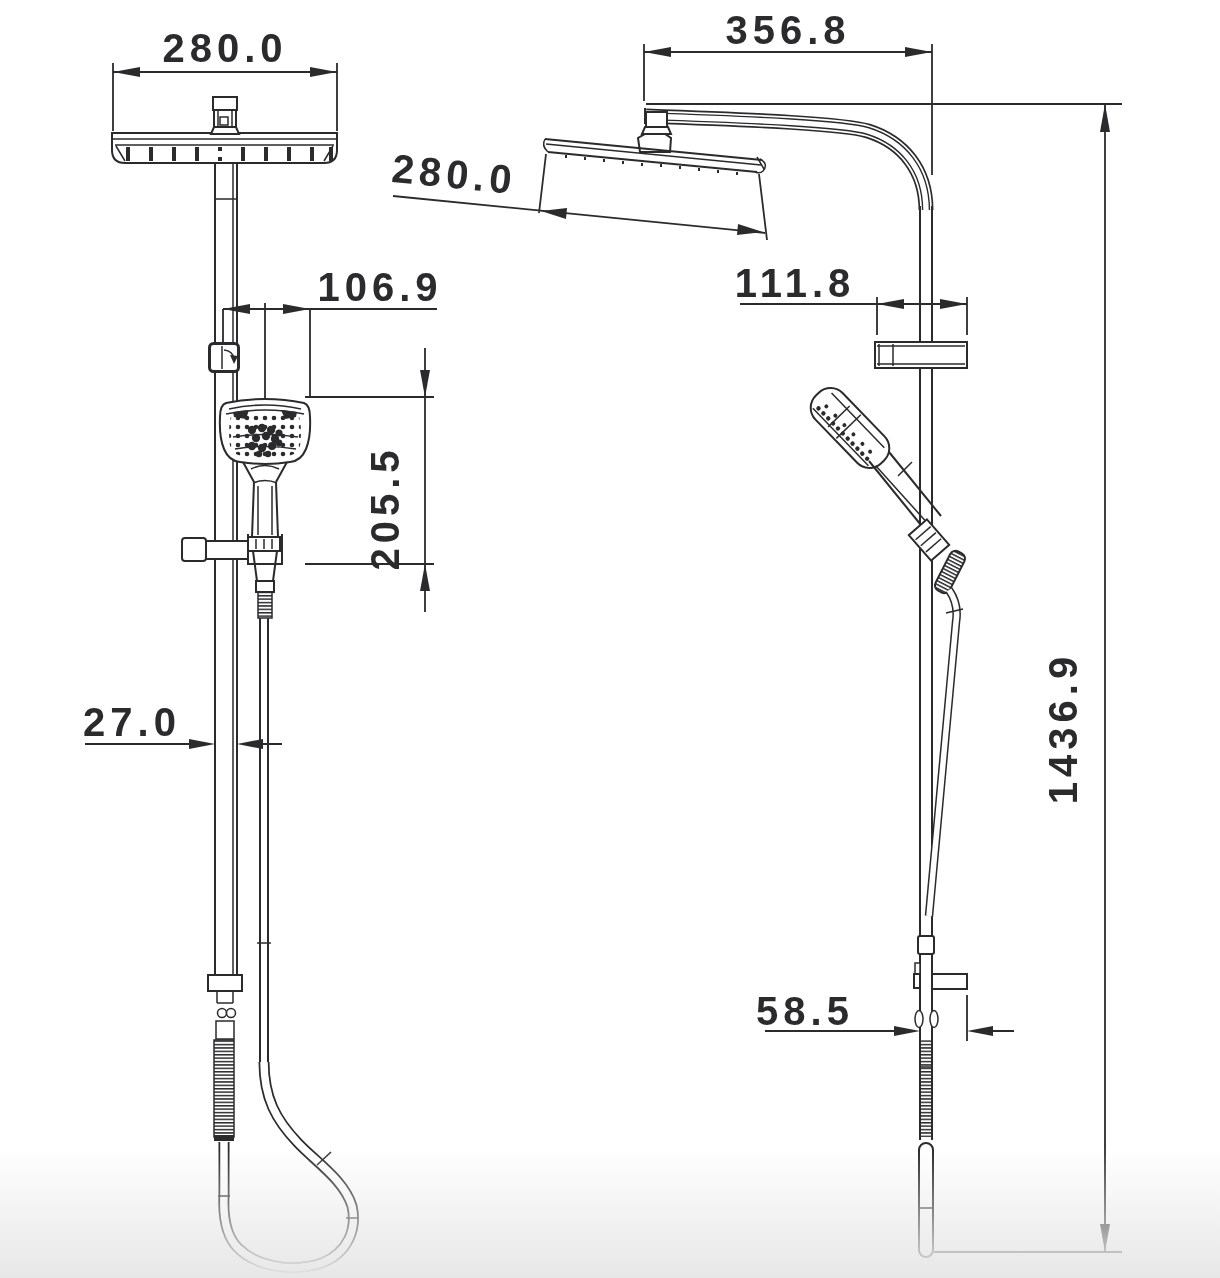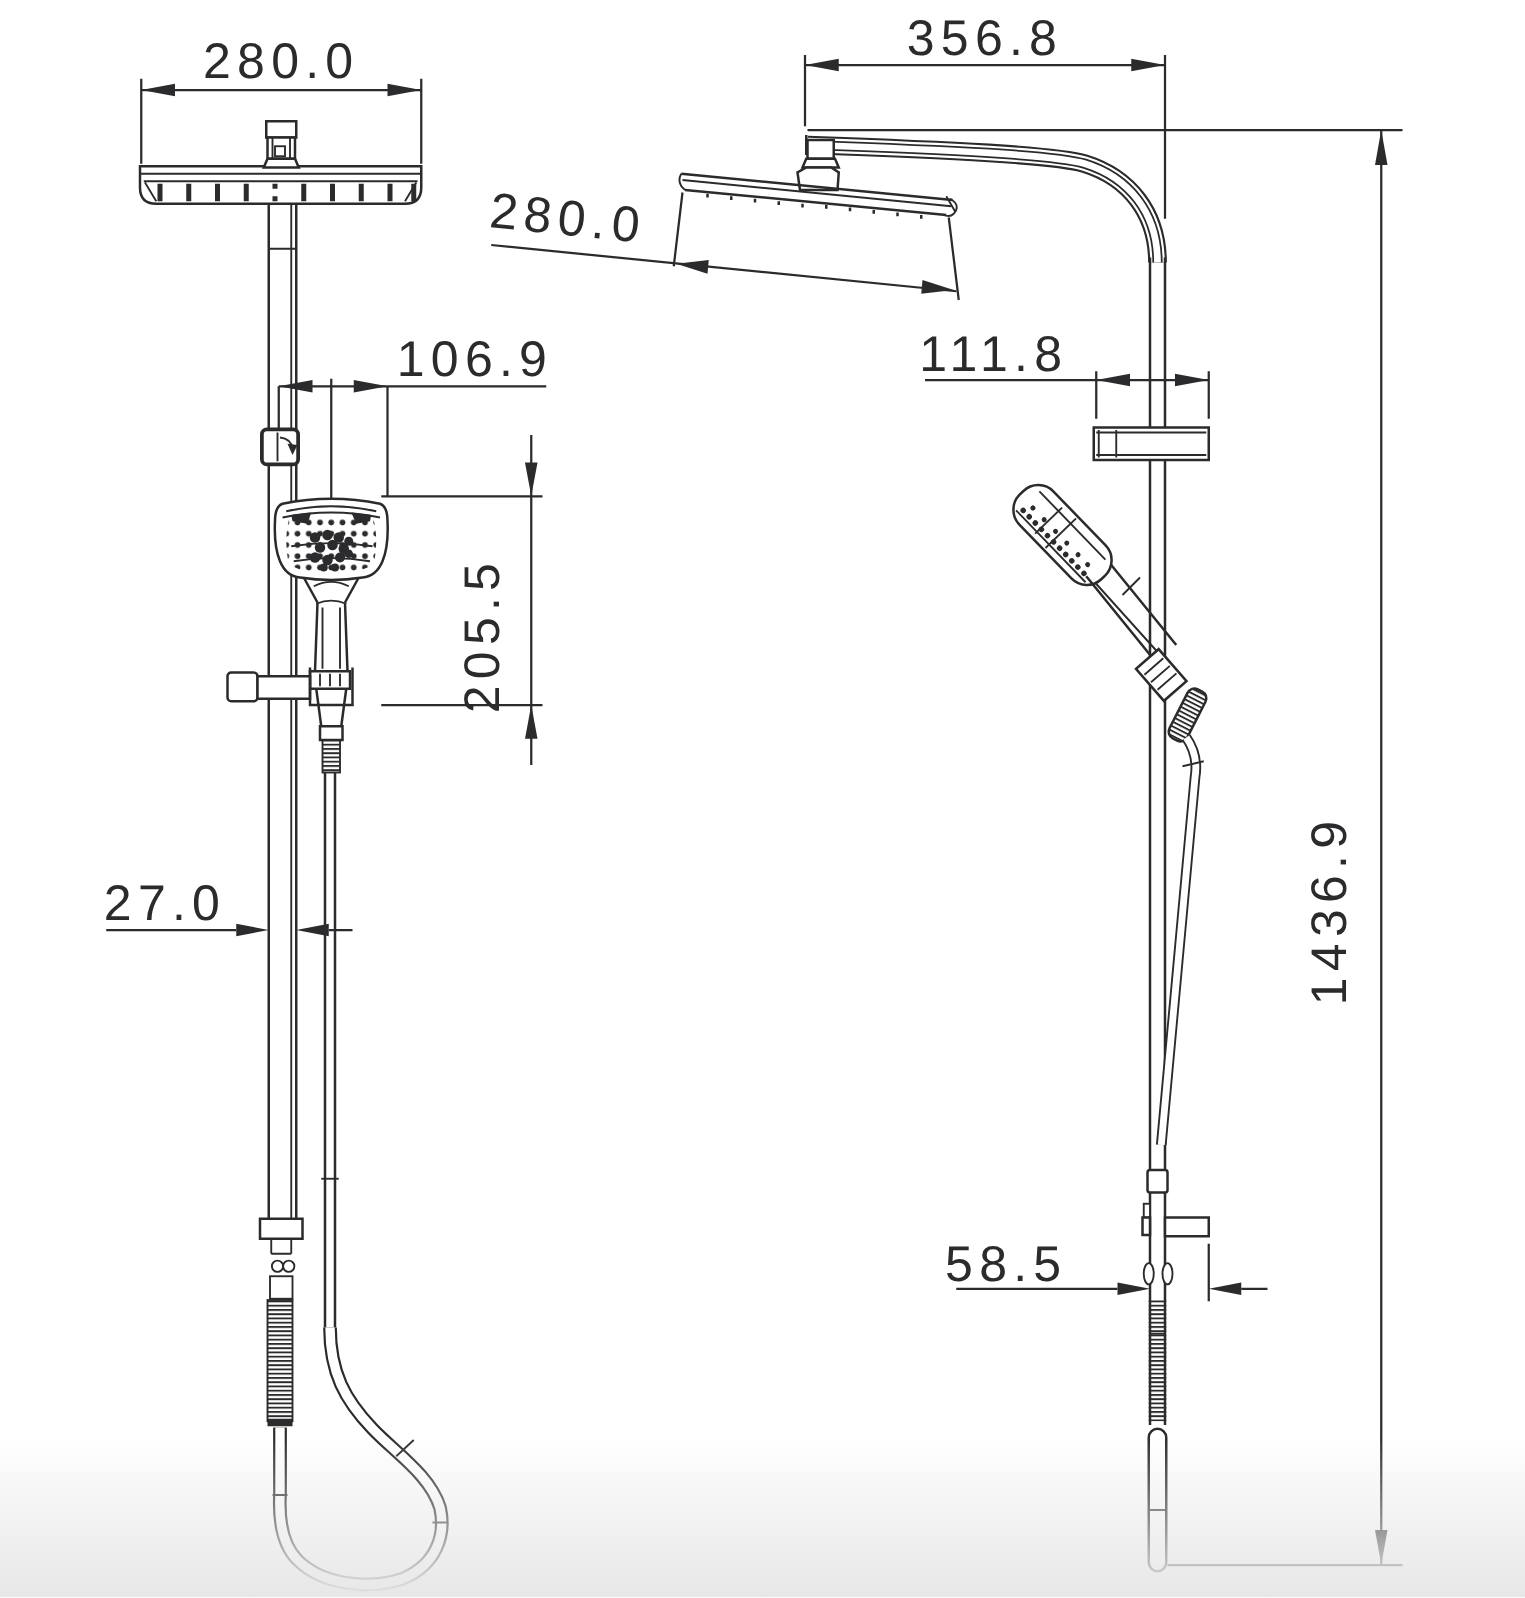--- a/index.html
+++ b/index.html
@@ -1,17 +1,17 @@
 <!DOCTYPE html>
 <html><head>
 <meta charset="utf-8">
 <style>
   html,body{margin:0;padding:0;background:#ffffff;}
   .canvas{position:relative;width:1220px;height:1278px;background:#ffffff;overflow:hidden;
-          font-family:"Liberation Sans", sans-serif;}
+          font-family:"Liberation Sans", sans-serif;font-weight:bold;}
   svg{position:absolute;left:0;top:0;}
   .shade{position:absolute;left:0;right:0;bottom:0;height:130px;
          background:linear-gradient(rgba(255,255,255,0),#e7e7e8);pointer-events:none;}
   text.dim{font-family:"Liberation Sans", sans-serif;font-size:40px;letter-spacing:5px;
            fill:#2b2b2d;}
   .ln{stroke:#2b2b2d;fill:none;stroke-width:2;}
   .thin{stroke:#2b2b2d;fill:none;stroke-width:1.5;}
   .dimln{stroke:#2b2b2d;fill:none;stroke-width:1.8;}
   .arrow{fill:#2b2b2d;stroke:none;}
   .wfill{fill:#ffffff;}

